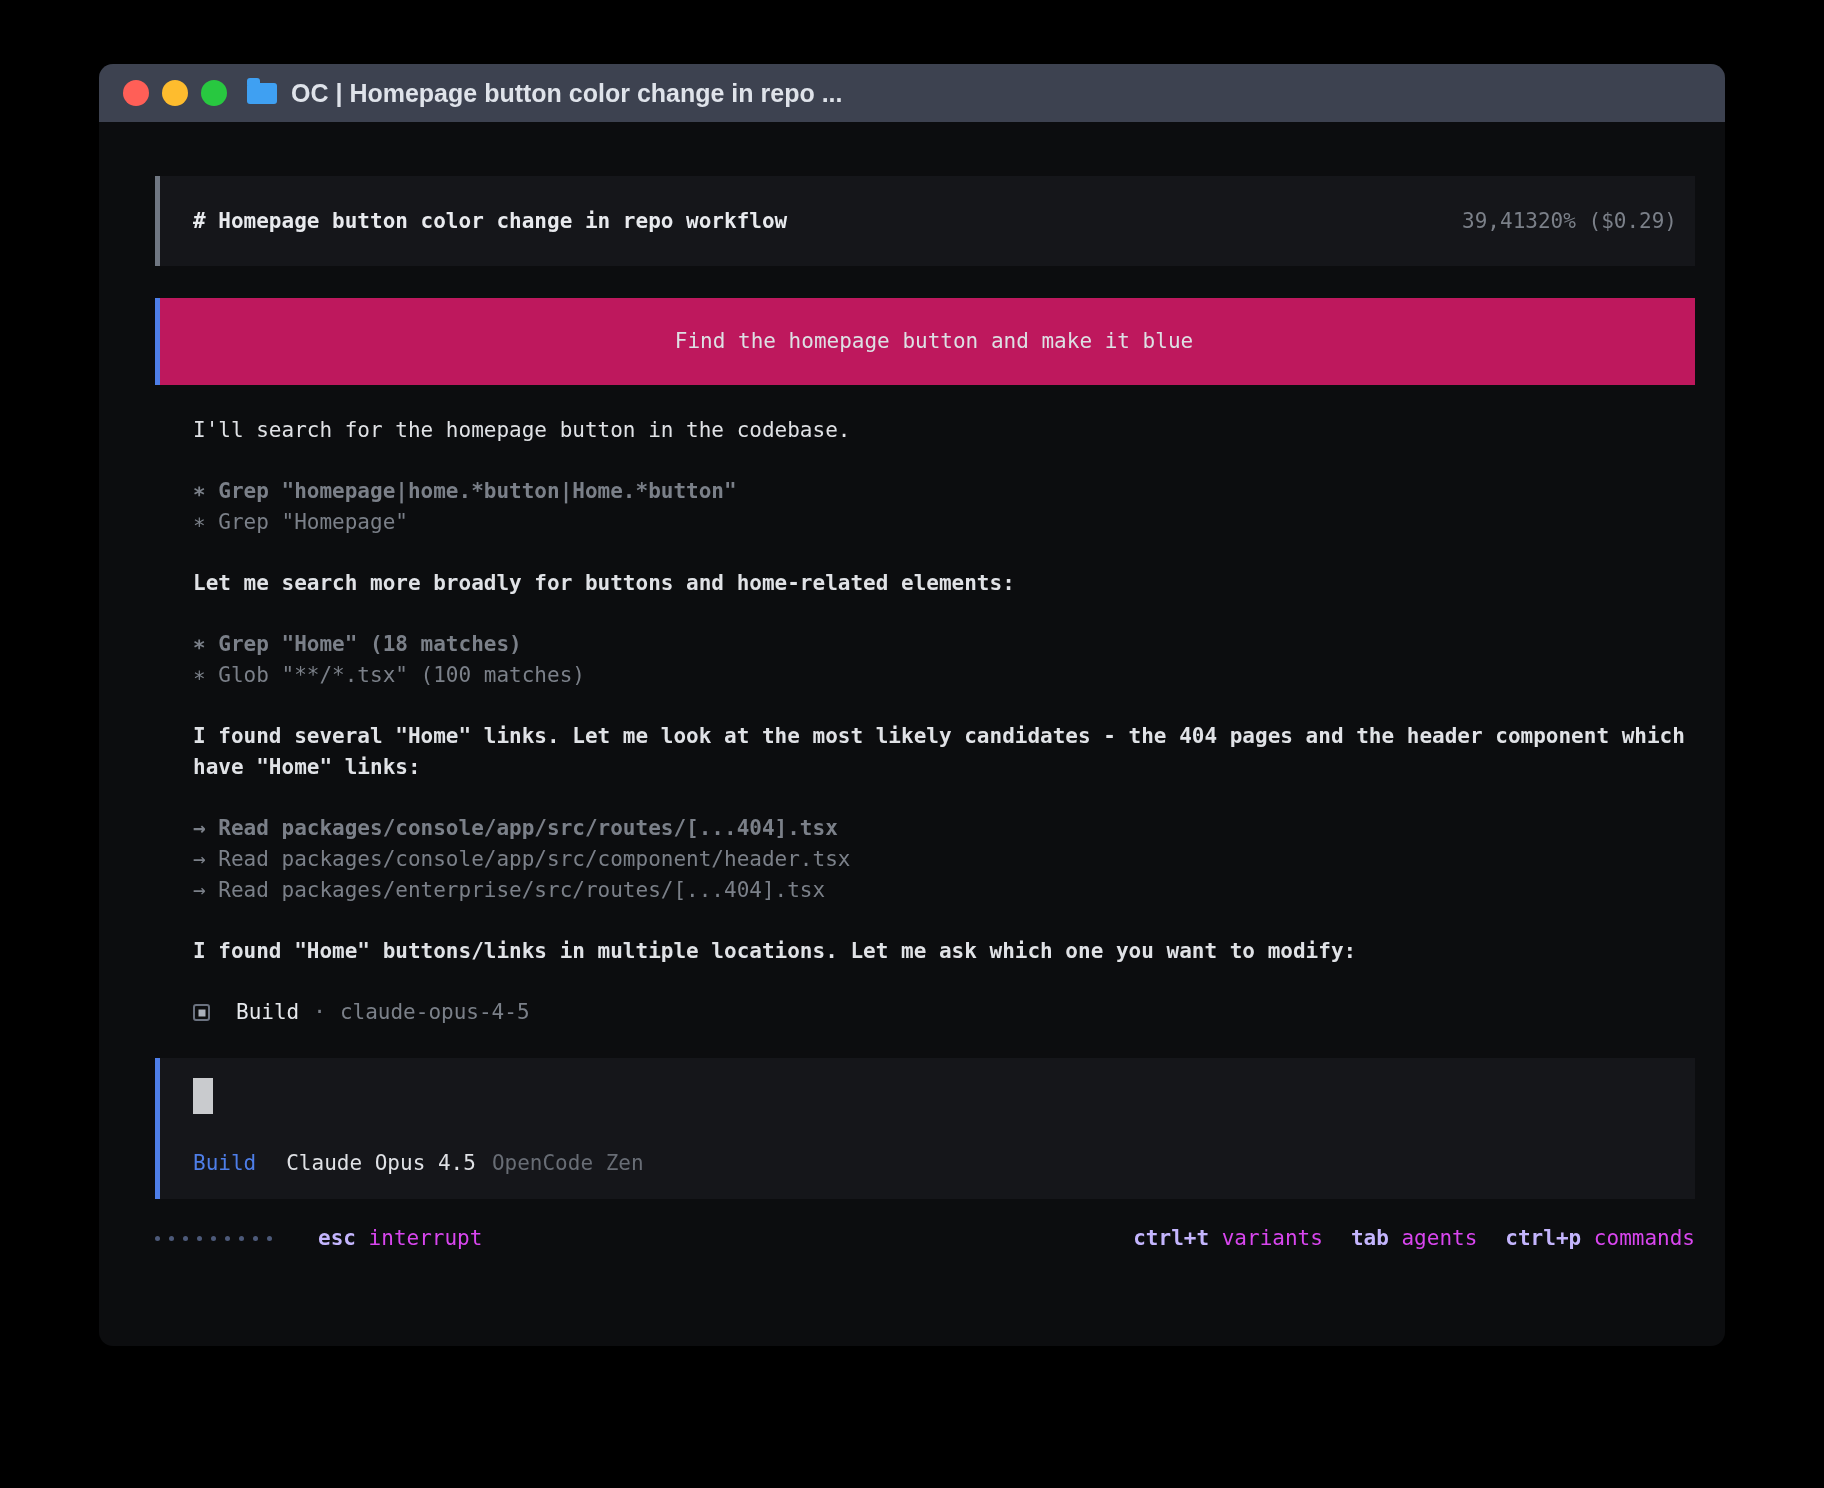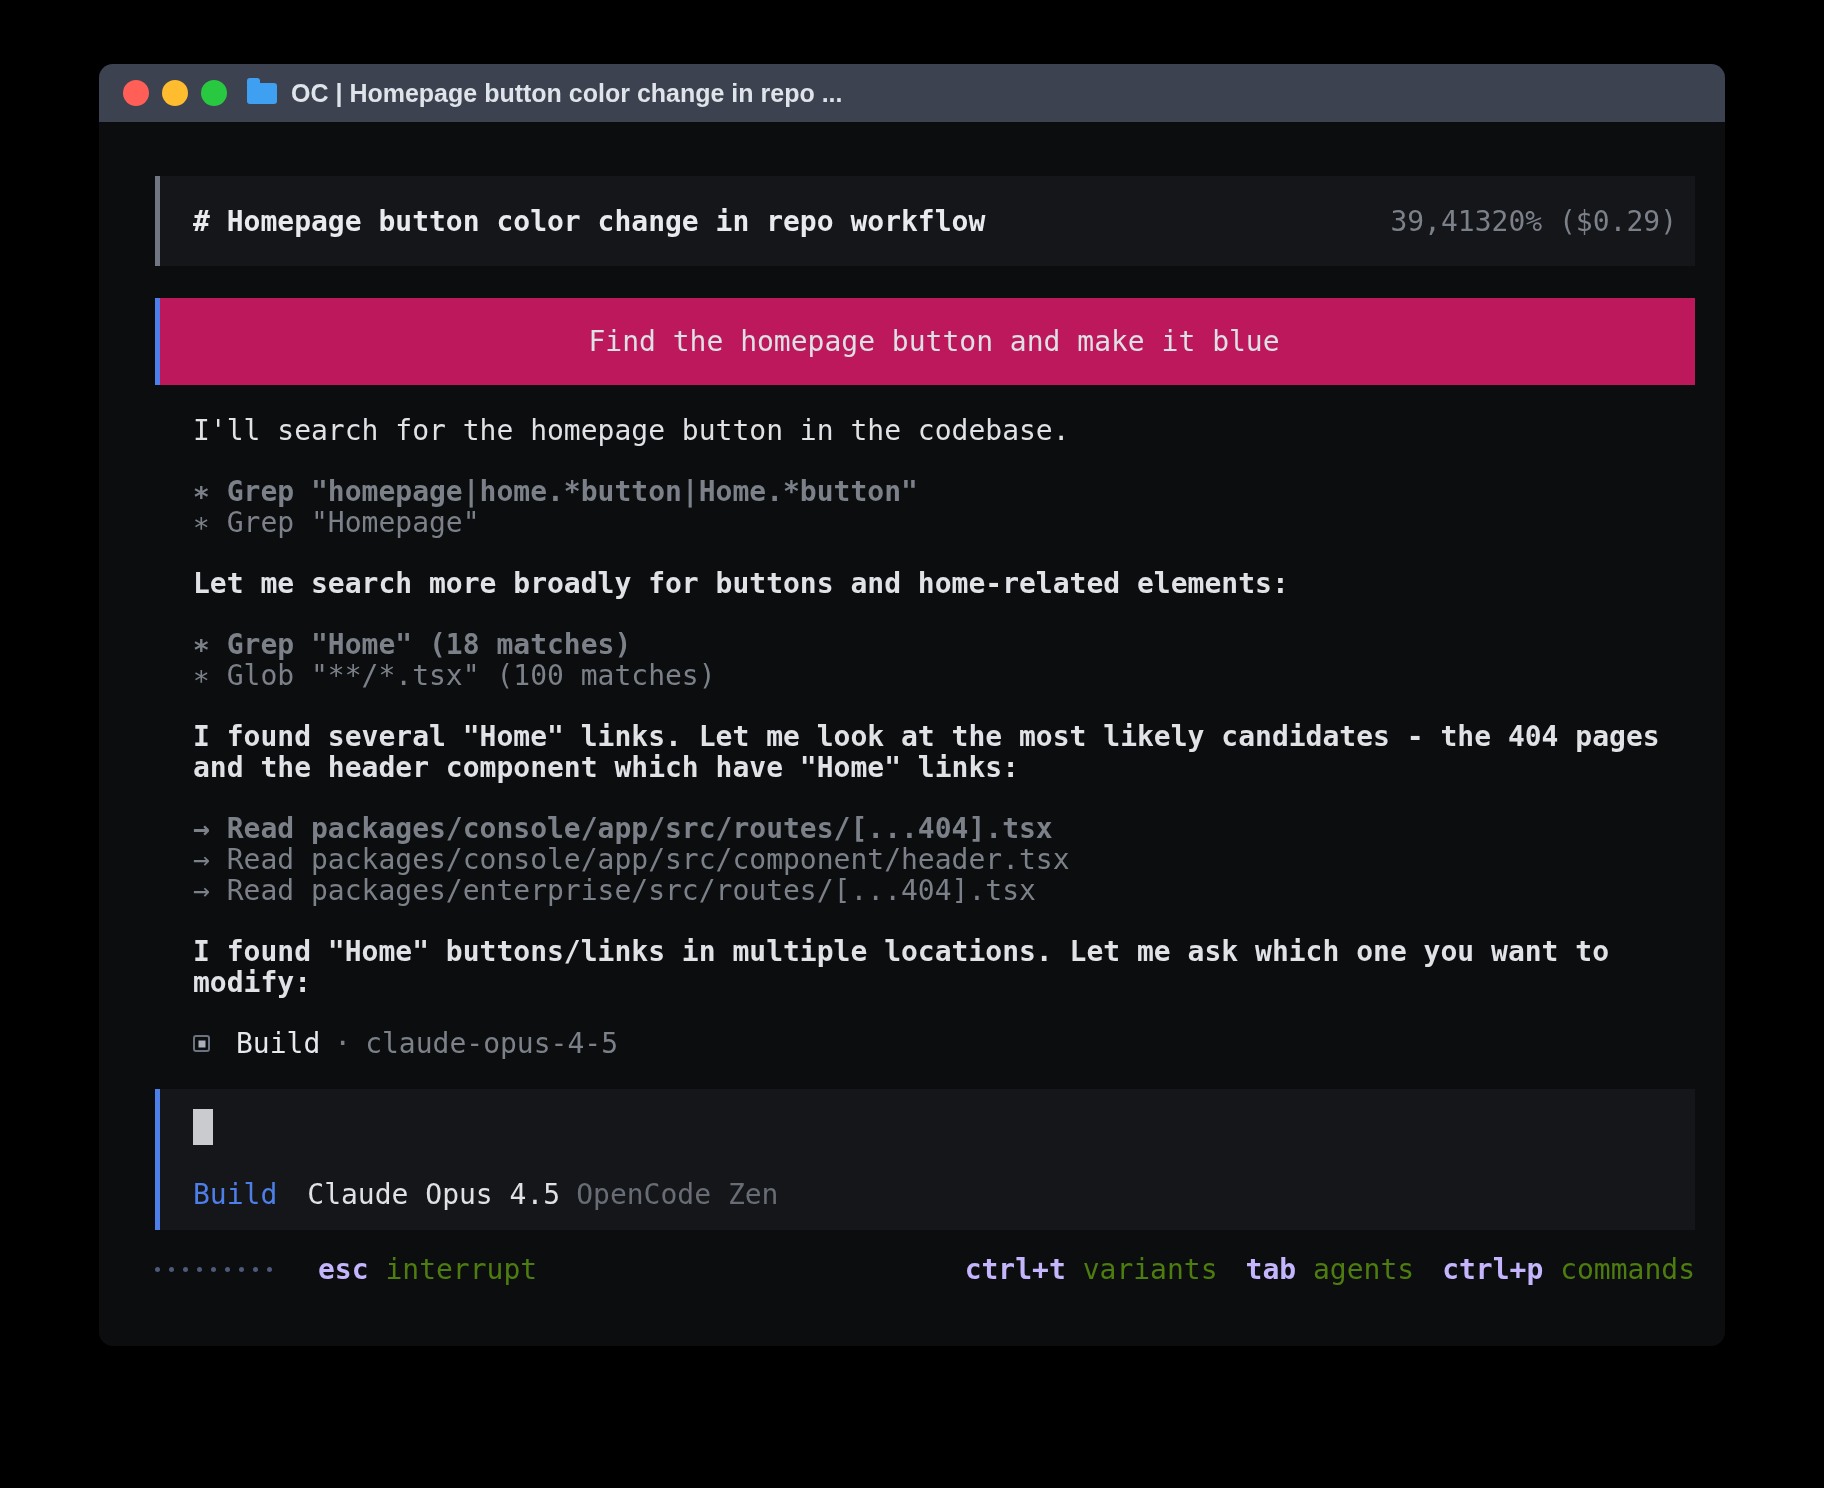--- a/index.html
+++ b/index.html
@@ -33,21 +33,21 @@
     border-radius: 3px 3px 0 0;
   }
   .titlebar-title {
     margin-left: 14px;
     font-family: "Liberation Sans", sans-serif;
     font-weight: bold; font-size: 25px; color: #dfe3ea;
     white-space: nowrap;
   }
 
   
-  .content { padding: 54px 30px 0 56px; font-size: 28px; }
+  .content { padding: 54px 30px 0 56px; font-size: 21px; }
 
   .session-header {
     height: 90px; background: #15161a;
     border-left: 5px solid #707782;
     display: flex; align-items: center; justify-content: space-between;
     padding: 0 18px 0 33px;
   }
   .session-title { font-weight: bold; color: #e8eaee; white-space: nowrap; }
   .session-stats { display: flex; color: #7b8089; white-space: nowrap; }
 
@@ -92,21 +92,21 @@
   .input-model { margin-left: 30px; color: #dfe1e5; }
   .input-provider { margin-left: 16px; color: #686d75; }
 
   .status-bar {
     margin-top: 24px; display: flex; align-items: center; line-height: 31px;
   }
   .spinner { display: flex; gap: 9px; align-items: center; }
   .spinner i { width: 5px; height: 5px; border-radius: 50%; background: #4d5a7a; }
   .sb-esc { margin-left: 46px; white-space: nowrap; }
   .sb-key { font-weight: bold; color: #c4b5fd; }
-  .sb-label { color: #4d7c0f; }
+  .sb-label { color: #d946ef; }
   .sb-right { margin-left: auto; display: flex; }
   .sb-group { margin-left: 28px; white-space: nowrap; }
 </style>
 </head>
 <body>
 
 <div class="window">
 
   <div class="titlebar">
     <div class="lights">

